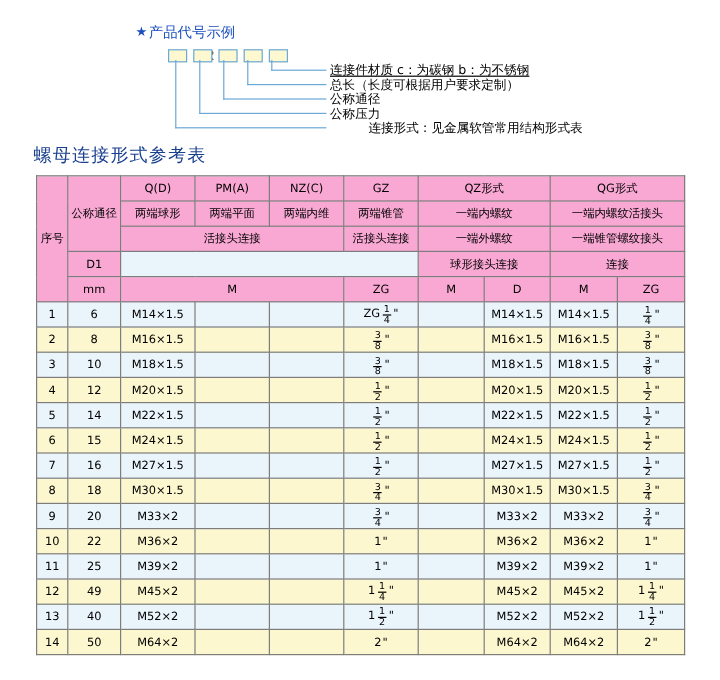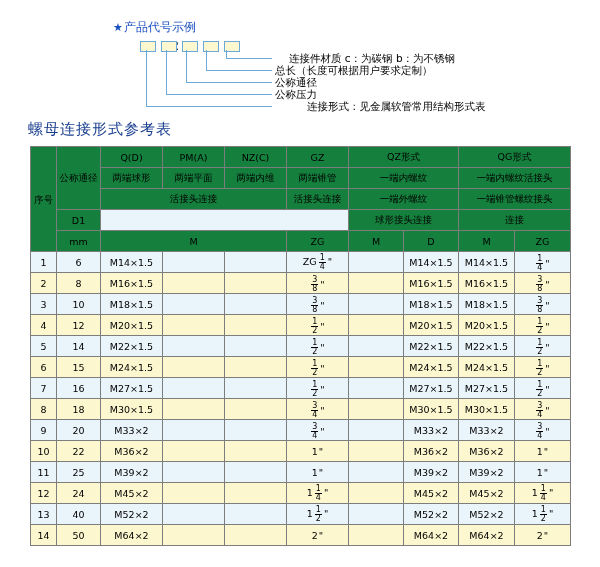--- a/index.html
+++ b/index.html
@@ -49,21 +49,21 @@
   td,th{
     border:1px solid #7d7d7d;
     font-size:9.5px;
     text-align:center;
     vertical-align:middle;
     padding:0;
     font-family:"DejaVu Sans",sans-serif;
     height:20px;
     background:#eaf4fb;
   }
-  thead td{background:#15803d;font-weight:normal;}
+  thead td{background:#f9a8d4;font-weight:normal;}
   tbody tr.alt td{background:#fdf8d0;}
   tbody tr td{background:#eaf4fb;}
   tbody tr.alt td{background:#fcf7cf;}
   .frac{display:inline-block;vertical-align:middle;text-align:center;font-size:8px;line-height:1;margin:0 1px;}
   .frac .n{display:block;border-bottom:1px solid #000;padding:0 1px;}
   .frac .d{display:block;padding:0 1px;}
   .fracwrap{display:inline-flex;align-items:center;justify-content:center;gap:1px;line-height:1;}
   .whole{font-size:9.5px;}
   .inch{font-size:9.5px;}
   .seq-cell{line-height:11px;font-size:9.5px;}
@@ -89,21 +89,21 @@
   <span class="vline" style="left:186px;top:50px;height:33px;"></span>
   <span class="vline" style="left:206px;top:50px;height:21px;"></span>
   <span class="vline" style="left:226px;top:50px;height:9px;"></span>
 
   <span class="hline" style="left:226px;top:58px;width:46px;"></span>
   <span class="hline" style="left:206px;top:70px;width:66px;"></span>
   <span class="hline" style="left:186px;top:82px;width:86px;"></span>
   <span class="hline" style="left:166px;top:94px;width:106px;"></span>
   <span class="hline" style="left:146px;top:106px;width:126px;"></span>
 
-  <span class="leg-item" style="left:289px;top:52px;">连接件材质   c：为碳钢   b：为不锈钢</span>
+  <span class="leg-item" style="left:275px;top:52px;text-decoration:underline;">连接件材质   c：为碳钢   b：为不锈钢</span>
   <span class="leg-item" style="left:275px;top:64px;">总长（长度可根据用户要求定制）</span>
   <span class="leg-item" style="left:275px;top:76px;">公称通径</span>
   <span class="leg-item" style="left:275px;top:88px;">公称压力</span>
   <span class="leg-item" style="left:275px;top:100px;margin-left:32px;">连接形式：见金属软管常用结构形式表</span>
 </div>
 
 <div class="sec-title">螺母连接形式参考表</div>
 
 <div class="tbl-wrap">
   <table>
@@ -411,21 +411,21 @@
           <td></td>
           <td>M39×2</td>
           <td>M39×2</td>
           <td><span class="fracwrap">
               <span class="whole">1</span>
               <span class="inch">"</span>
             </span></td>
         </tr>
         <tr class="alt">
           <td>12</td>
-          <td>24</td>
+          <td>49</td>
           <td>M45×2</td>
           <td></td>
           <td></td>
           <td><span class="fracwrap">
               <span class="whole">1</span>
               <span class="frac">
                 <span class="n">1</span>
                 <span class="d">4</span>
               </span>
               <span class="inch">"</span>

